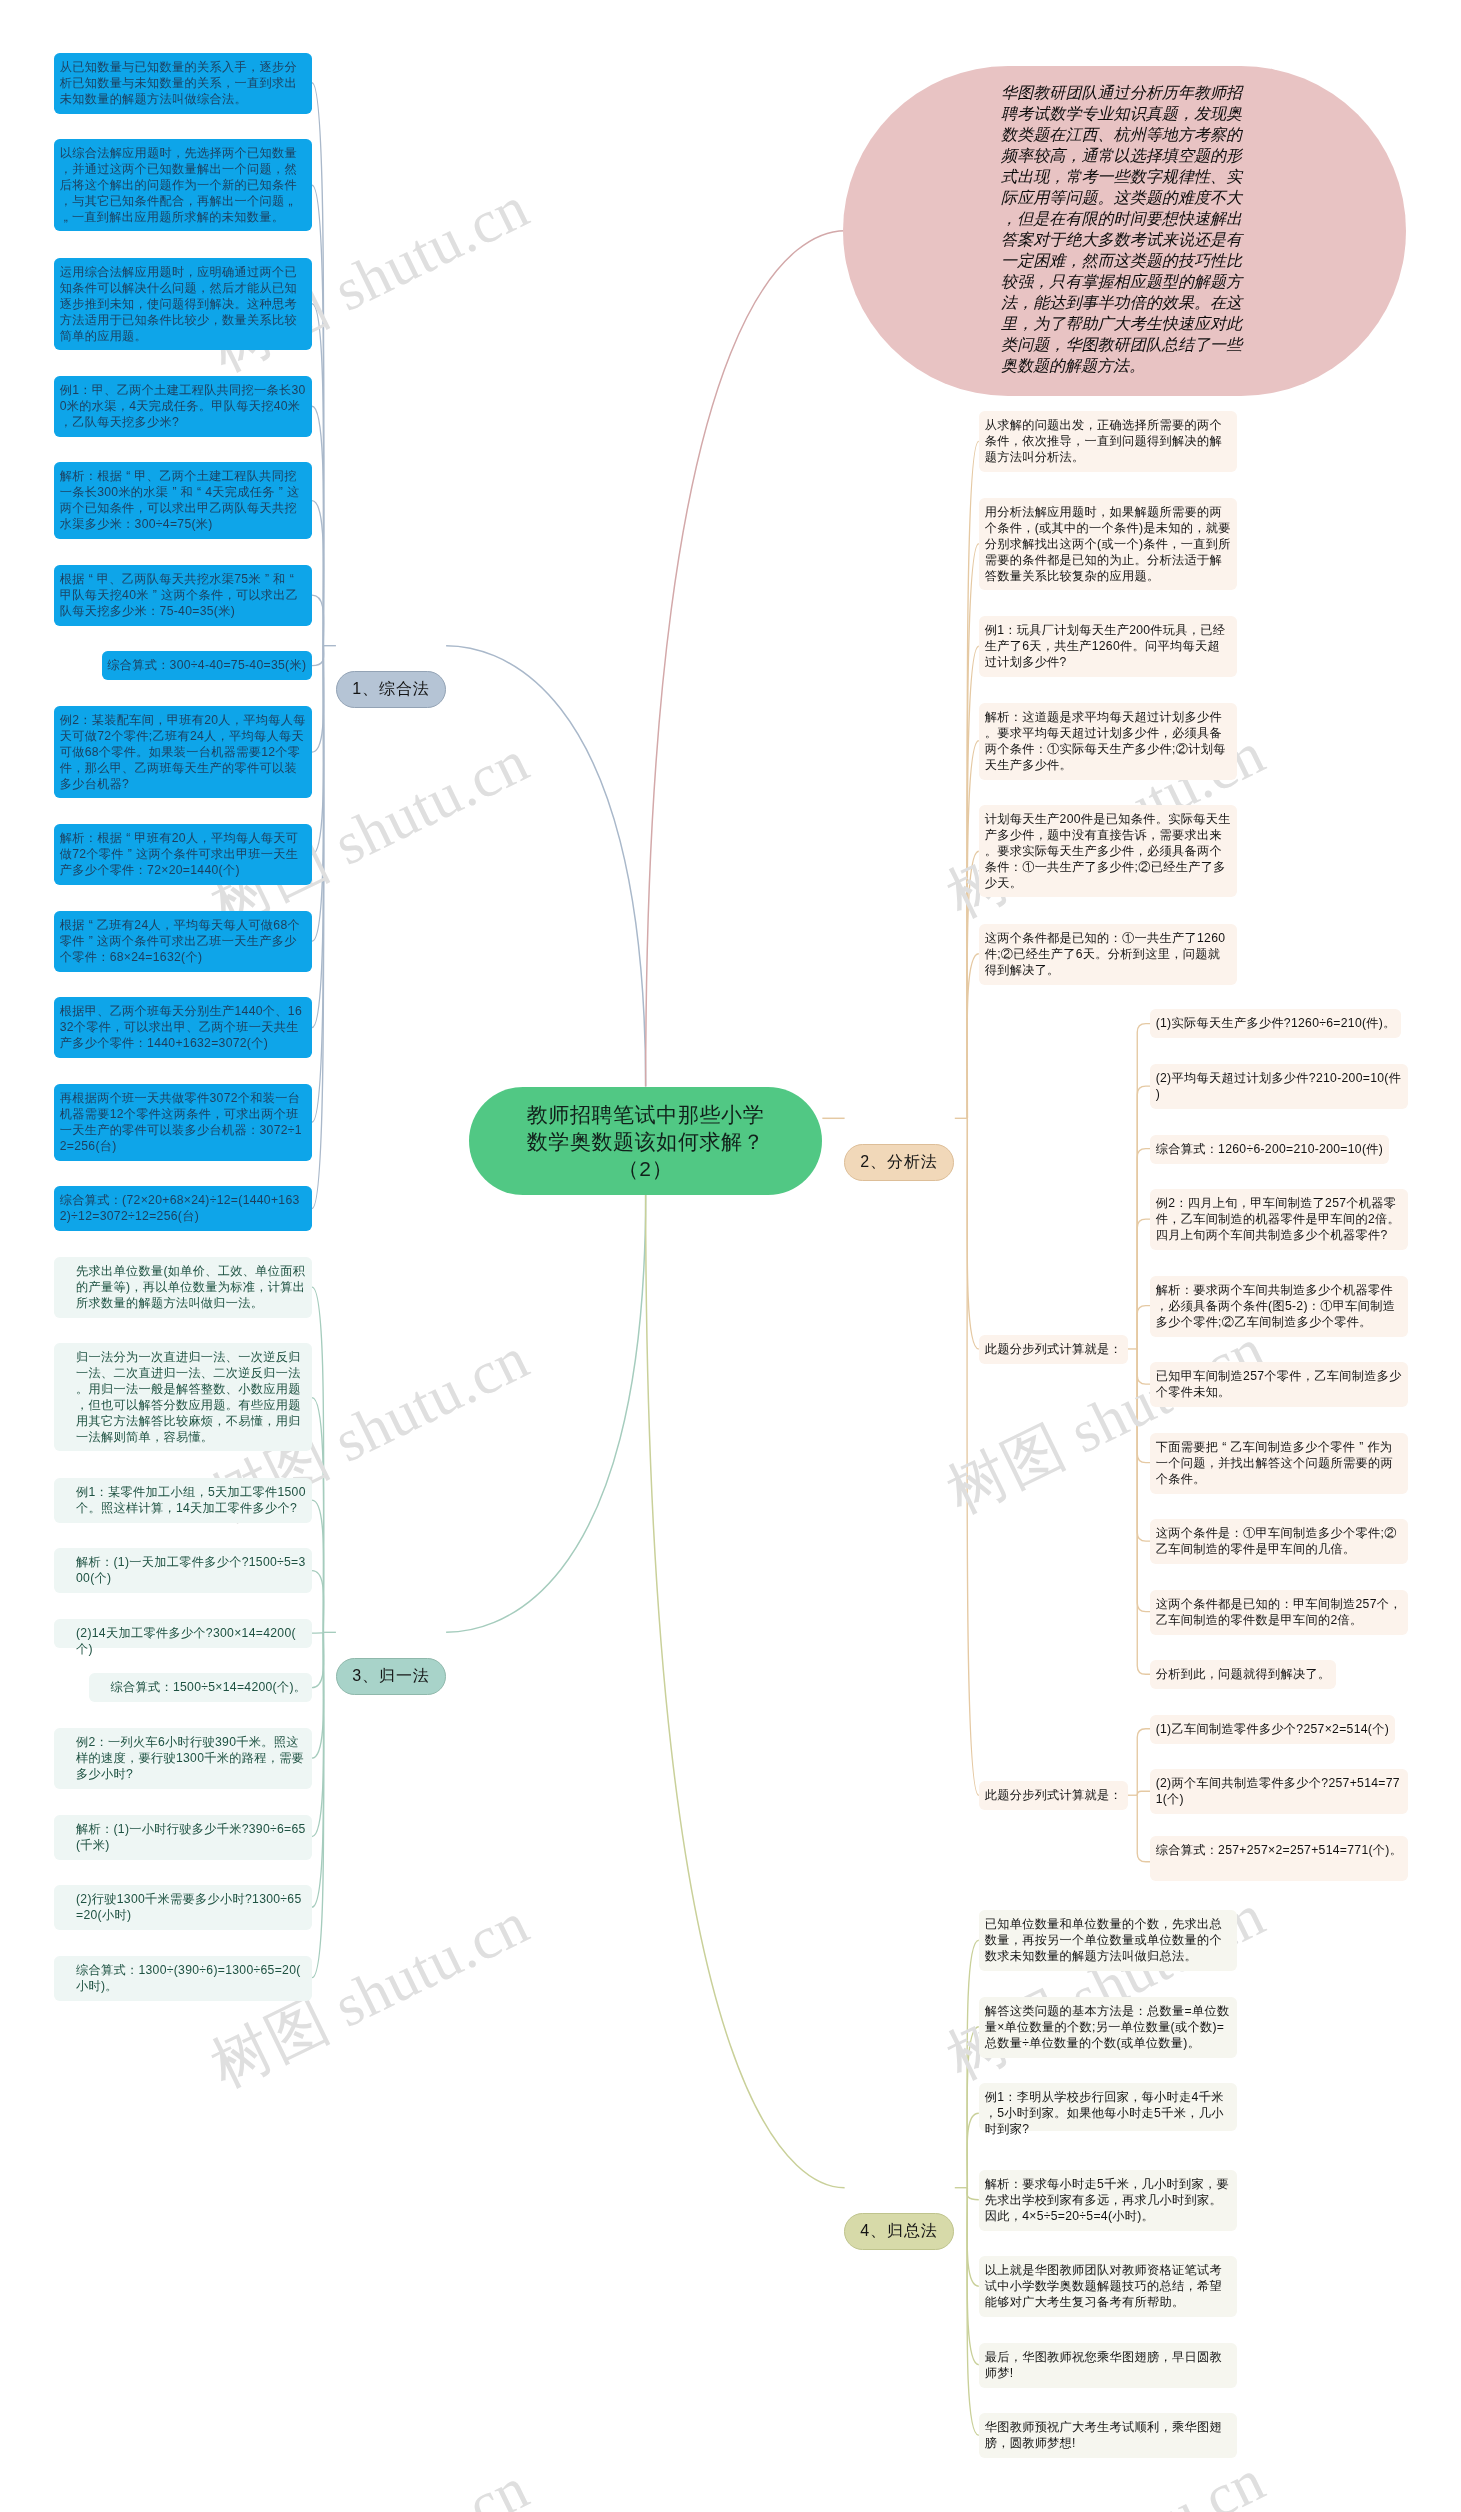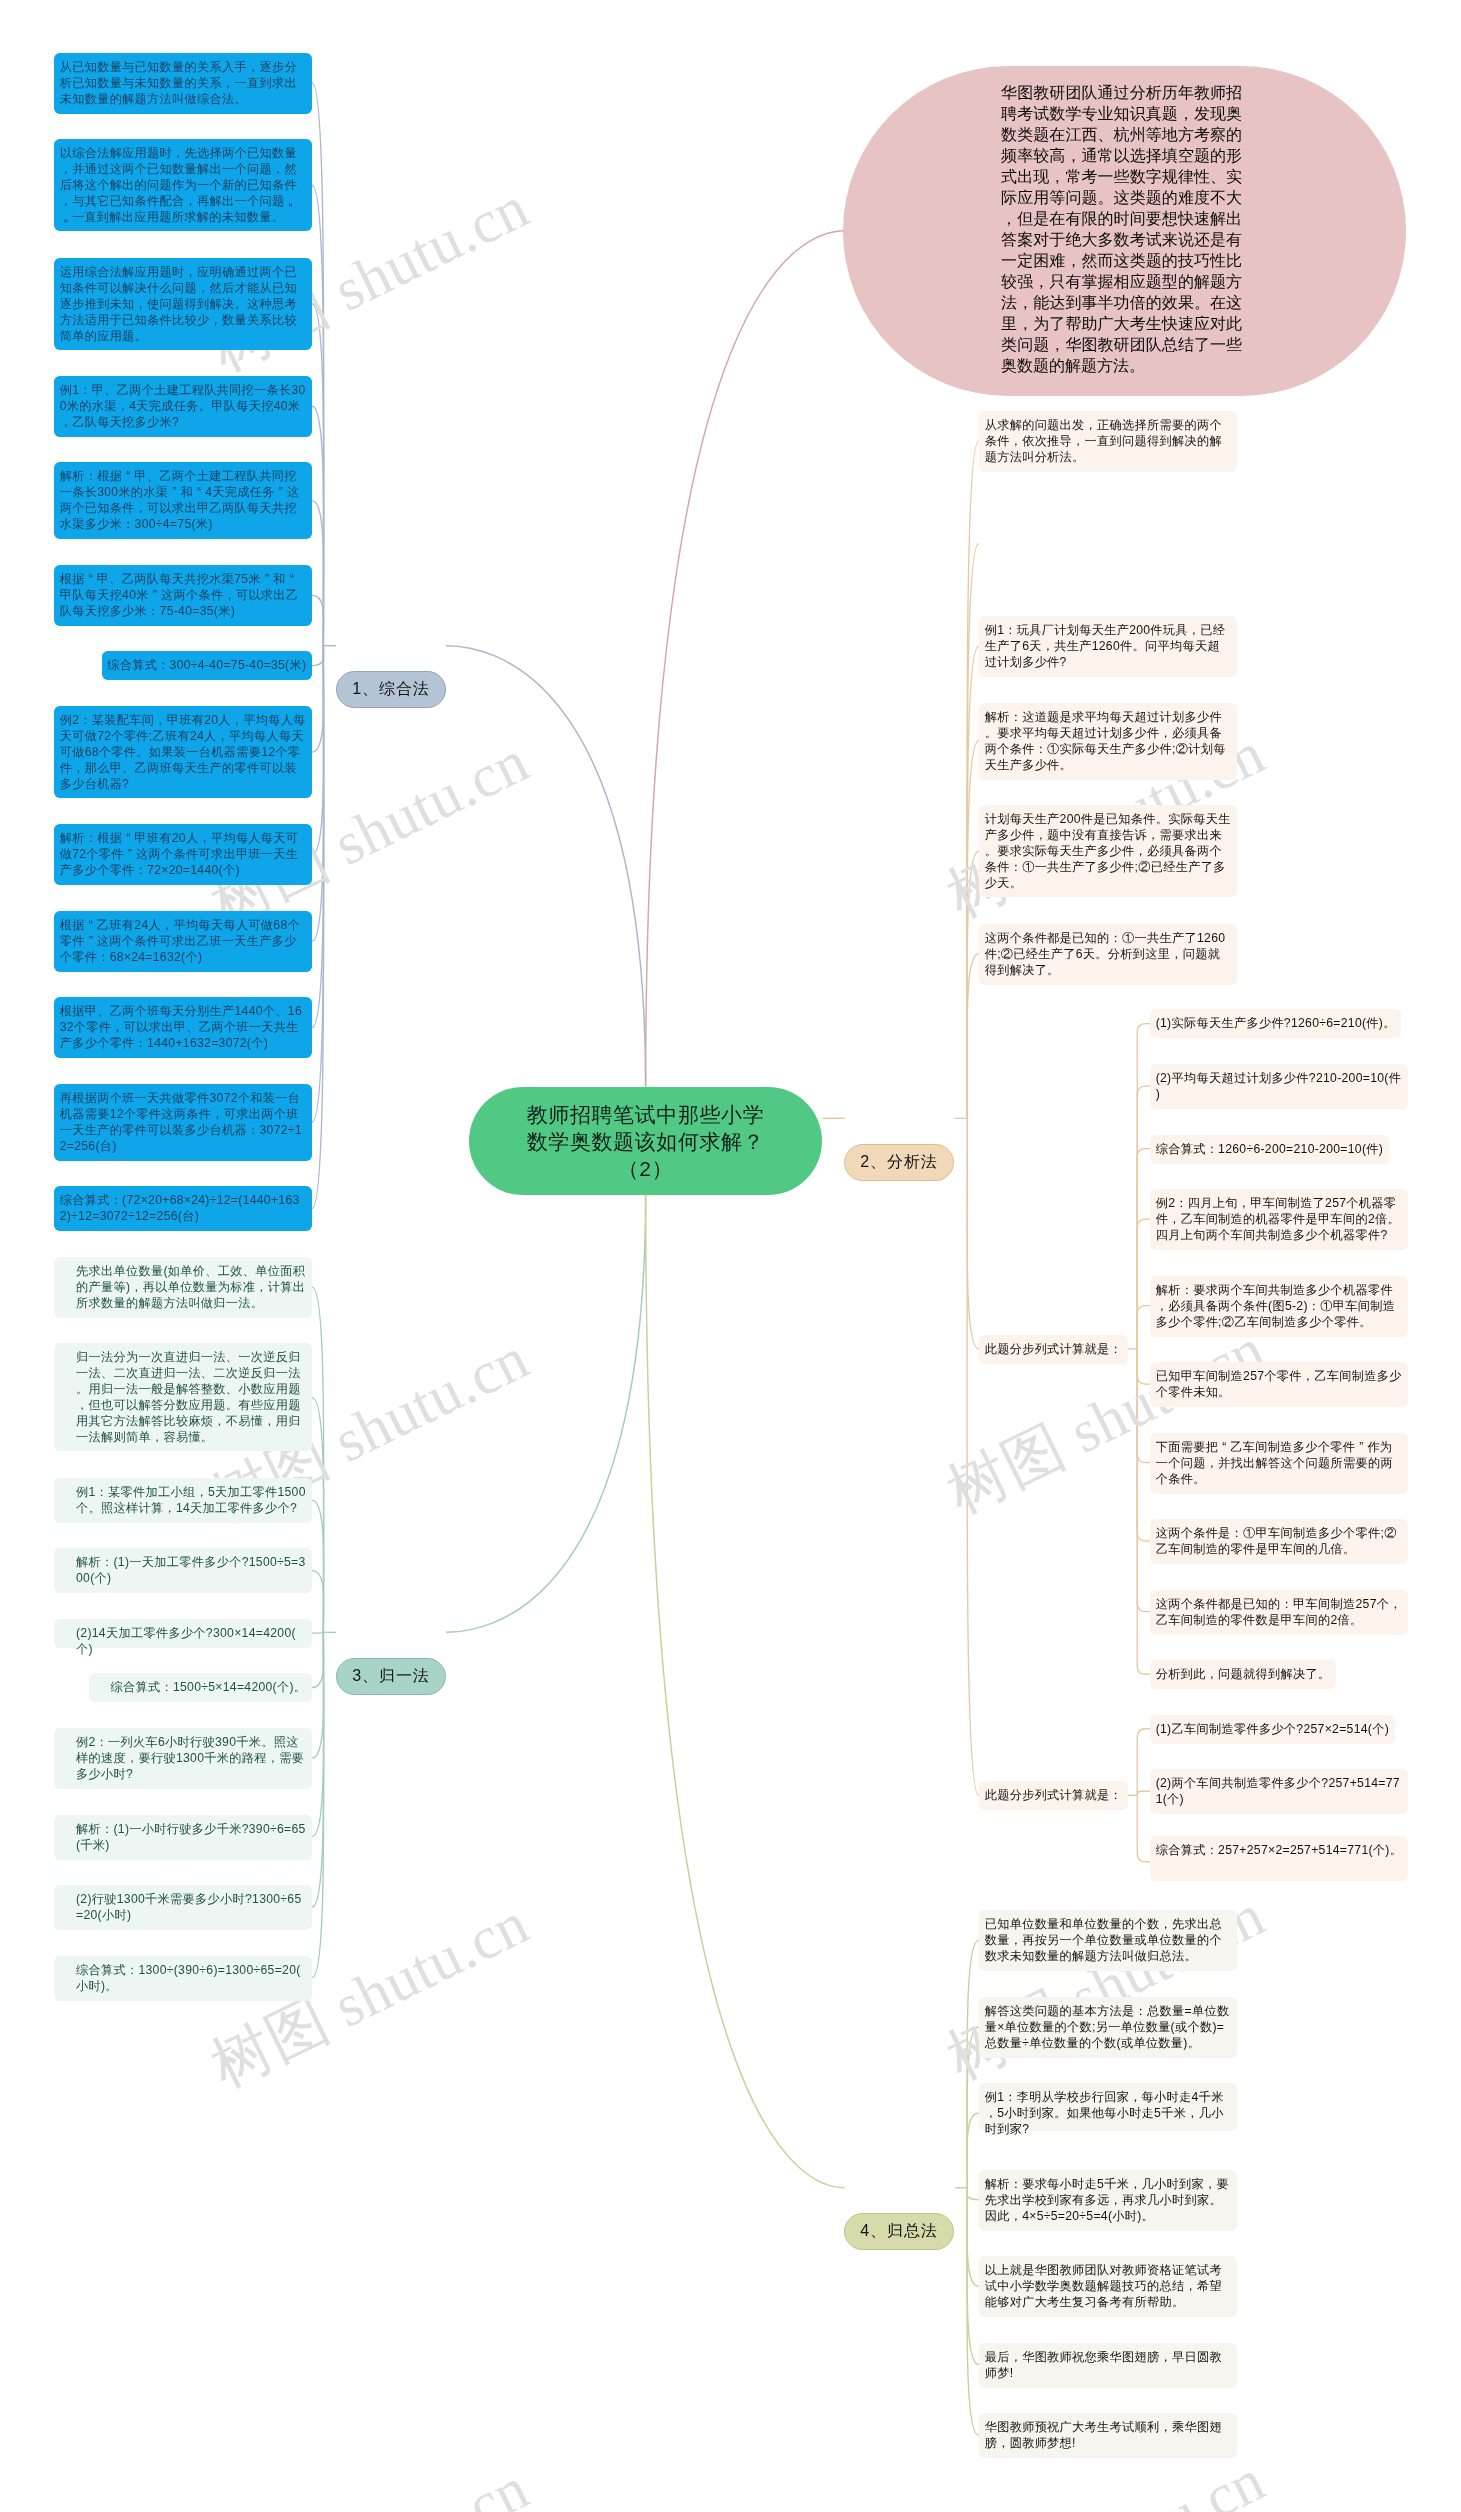--- a/index.html
+++ b/index.html
@@ -16,21 +16,21 @@
   .t-green {background:#eef6f4;color:#1d5141;padding-left:22px;}
   .t-olive {background:#f6f6ef;color:#121212;}
   .branch{position:absolute;border-radius:570px;display:flex;align-items:center;
           justify-content:center;font-size:16px;letter-spacing:0.9px;color:#141414;z-index:3;white-space:nowrap;margin-top:44px;}
   .root{position:absolute;border-radius:570px;background:#51c884;color:#11201a;
         display:flex;align-items:center;justify-content:center;flex-direction:column;
         font-size:21px;letter-spacing:0.6px;line-height:27px;text-align:center;z-index:3;}
   .bubble{position:absolute;border-radius:166px;background:#e8c3c3;color:#0c0c0c;
           font-size:16px;line-height:21px;z-index:3;}
   .bubble .txt{position:absolute;left:calc(50% - 2.9px);top:calc(50% - 2.3px);transform:translate(-50%,-50%);
-          width:241px;text-align:justify;word-break:break-all;line-break:anywhere;}
+          width:241px;text-align:justify;word-break:break-all;line-break:anywhere;font-style:italic;}
   .wm{position:absolute;color:#dfdfdf;font-family:"Liberation Serif",serif;
       font-size:60px;font-weight:400;white-space:nowrap;letter-spacing:0.6px;
       transform:rotate(-26deg);transform-origin:0 0;z-index:0;}
 </style>
 </head>
 <body>
 
 <div id="page">
 <svg id="links" width="1462" height="2512" viewBox="0 0 2560 4400" xmlns="http://www.w3.org/2000/svg">
       <path d="M1130.5,1903 C1130.5,1169.6 850.9,1131 781,1131" stroke="#a9b8ca" stroke-width="2.6" fill="none"></path>
@@ -137,20 +137,21 @@
 <div class="leaf t-green" style="right:1150px;top:1343px;max-width:258px;height:108px">归一法分为一次直进归一法、一次逆反归一法、二次直进归一法、二次逆反归一法。用归一法一般是解答整数、小数应用题，但也可以解答分数应用题。有些应用题用其它方法解答比较麻烦，不易懂，用归一法解则简单，容易懂。</div>
 <div class="leaf t-green" style="right:1150px;top:1478px;max-width:258px;height:45px">例1：某零件加工小组，5天加工零件1500个。照这样计算，14天加工零件多少个?</div>
 <div class="leaf t-green" style="right:1150px;top:1548px;max-width:258px;height:45px">解析：(1)一天加工零件多少个?1500÷5=300(个)</div>
 <div class="leaf t-green" style="right:1150px;top:1619px;max-width:258px;height:28.5px">(2)14天加工零件多少个?300×14=4200(个)</div>
 <div class="leaf t-green" style="right:1150px;top:1673px;max-width:258px;height:28.5px">综合算式：1500÷5×14=4200(个)。</div>
 <div class="leaf t-green" style="right:1150px;top:1728px;max-width:258px;height:61px">例2：一列火车6小时行驶390千米。照这样的速度，要行驶1300千米的路程，需要多少小时?</div>
 <div class="leaf t-green" style="right:1150px;top:1815px;max-width:258px;height:45px">解析：(1)一小时行驶多少千米?390÷6=65(千米)</div>
 <div class="leaf t-green" style="right:1150px;top:1885px;max-width:258px;height:45px">(2)行驶1300千米需要多少小时?1300÷65=20(小时)</div>
 <div class="leaf t-green" style="right:1150px;top:1956px;max-width:258px;height:45px">综合算式：1300÷(390÷6)=1300÷65=20(小时)。</div>
 <div class="leaf t-orange" style="left:979px;top:411px;max-width:258px;height:61px">从求解的问题出发，正确选择所需要的两个条件，依次推导，一直到问题得到解决的解题方法叫分析法。</div>
+<div class="leaf t-orange" style="left:979px;top:498px;max-width:258px;height:92px">用分析法解应用题时，如果解题所需要的两个条件，(或其中的一个条件)是未知的，就要分别求解找出这两个(或一个)条件，一直到所需要的条件都是已知的为止。分析法适于解答数量关系比较复杂的应用题。</div>
 <div class="leaf t-orange" style="left:979px;top:616px;max-width:258px;height:61px">例1：玩具厂计划每天生产200件玩具，已经生产了6天，共生产1260件。问平均每天超过计划多少件?</div>
 <div class="leaf t-orange" style="left:979px;top:703px;max-width:258px;height:77px">解析：这道题是求平均每天超过计划多少件。要求平均每天超过计划多少件，必须具备两个条件：①实际每天生产多少件;②计划每天生产多少件。</div>
 <div class="leaf t-orange" style="left:979px;top:805px;max-width:258px;height:92px">计划每天生产200件是已知条件。实际每天生产多少件，题中没有直接告诉，需要求出来。要求实际每天生产多少件，必须具备两个条件：①一共生产了多少件;②已经生产了多少天。</div>
 <div class="leaf t-orange" style="left:979px;top:924px;max-width:258px;height:61px">这两个条件都是已知的：①一共生产了1260件;②已经生产了6天。分析到这里，问题就得到解决了。</div>
 <div class="leaf t-orange" style="left:979px;top:1335px;max-width:258px;height:28.5px">此题分步列式计算就是：</div>
 <div class="leaf t-orange" style="left:979px;top:1781px;max-width:258px;height:28.5px">此题分步列式计算就是：</div>
 <div class="leaf t-orange" style="left:1150px;top:1009px;max-width:258px;height:28.5px">(1)实际每天生产多少件?1260÷6=210(件)。</div>
 <div class="leaf t-orange" style="left:1150px;top:1064px;max-width:258px;height:45px">(2)平均每天超过计划多少件?210-200=10(件)</div>
 <div class="leaf t-orange" style="left:1150px;top:1135px;max-width:258px;height:28.5px">综合算式：1260÷6-200=210-200=10(件)</div>
 <div class="leaf t-orange" style="left:1150px;top:1189px;max-width:258px;height:61px">例2：四月上旬，甲车间制造了257个机器零件，乙车间制造的机器零件是甲车间的2倍。四月上旬两个车间共制造多少个机器零件?</div>

